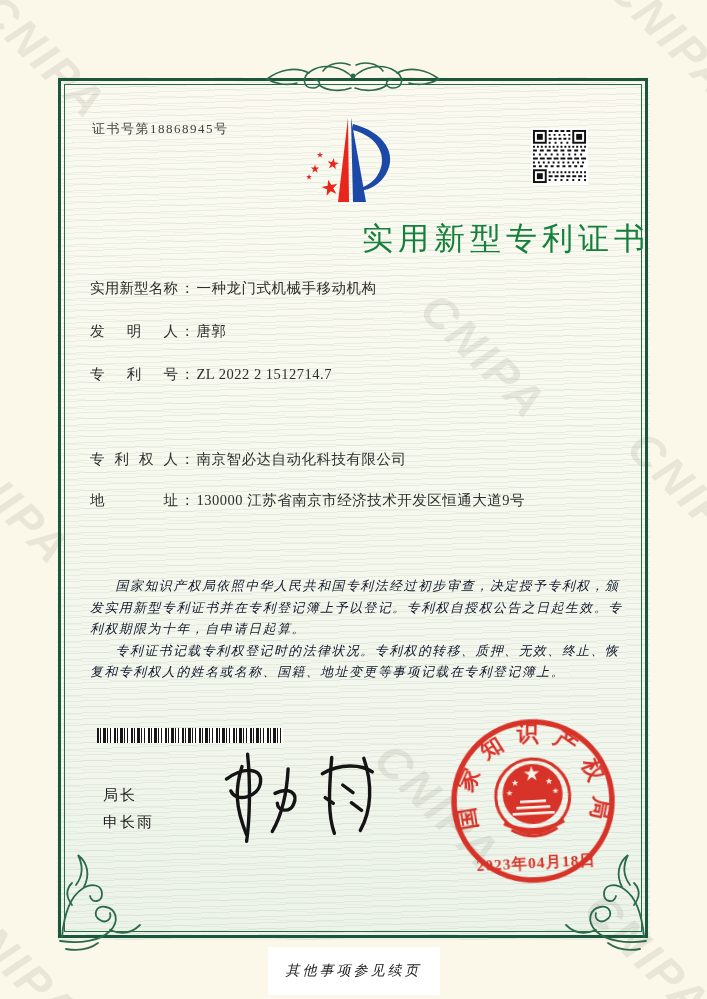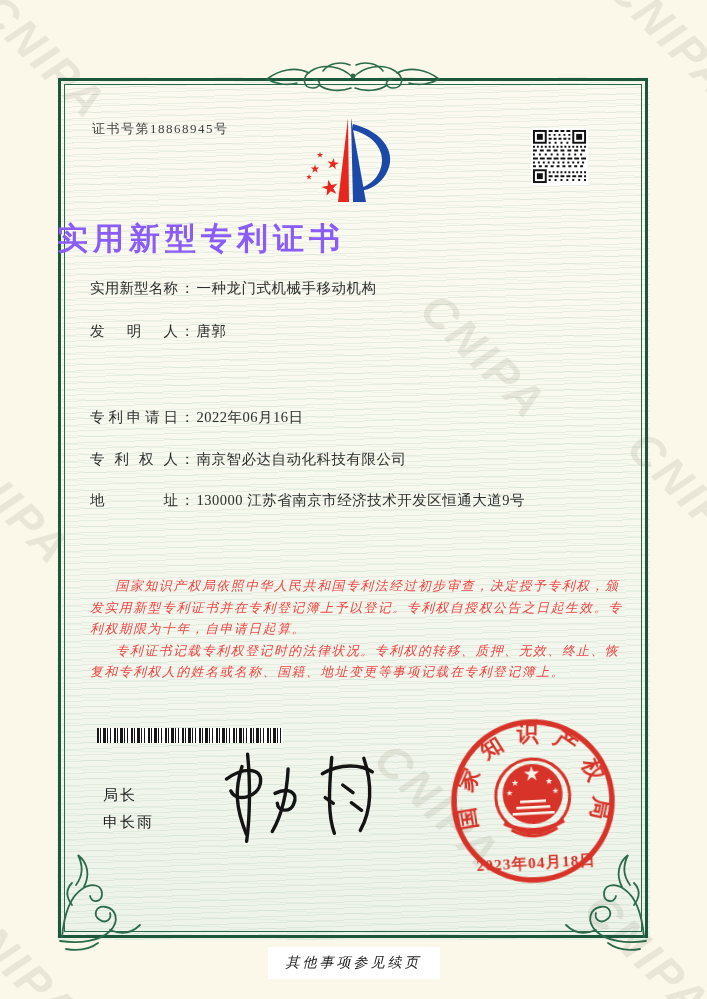--- a/index.html
+++ b/index.html
@@ -42,37 +42,37 @@
 
   .certno{
     position:absolute;left:92px;top:120px;
     font-size:13px;color:#3f3f3f;letter-spacing:1.5px;
   }
   .logo{position:absolute;left:298px;top:116px;width:104px;height:98px;}
   .qr{position:absolute;left:531px;top:128px;width:57px;height:57px;background:#fff;}
 
   .title{
     position:absolute;left:57px;top:218px;width:593px;
-    text-align:left;font-size:31px;font-weight:bold;
-    color:#8b5cf6;letter-spacing:5px;
+    text-align:right;font-size:31px;font-weight:normal;
+    color:#15803d;letter-spacing:5px;
   }
 
   .frow{position:absolute;left:90px;width:545px;height:22px;font-size:14.5px;color:#2e2e2e;}
   .flabel{
     display:inline-block;width:88px;vertical-align:top;
     text-align:justify;text-align-last:justify;-moz-text-align-last:justify;
   }
   .fsep{display:inline-block;margin:0 2px 0 2px;}
   .fval{letter-spacing:0.5px;}
   .fpair2{position:absolute;left:278px;top:0;}
 
   .paras{
     position:absolute;left:90px;top:576px;width:542px;
     font-size:12.8px;line-height:21.6px;letter-spacing:1.6px;
-    font-style:italic;color:#ef4444;
+    font-style:italic;color:#0f172a;
   }
   .paras p{margin:0;text-indent:2em;}
 
   .barcode{
     position:absolute;left:97px;top:728px;width:186px;height:15px;
     background:repeating-linear-gradient(90deg,
       #161616 0 2px,#fff 2px 3px,#161616 3px 4px,#fff 4px 6px,
       #161616 6px 9px,#fff 9px 10px,#161616 10px 11px,#fff 11px 13px,
       #161616 13px 14px,#fff 14px 17px);
   }
@@ -85,21 +85,21 @@
     position:absolute;left:448px;top:716px;width:170px;height:170px;z-index:6;
     transform:rotate(-3deg);mix-blend-mode:multiply;opacity:0.95;
   }
 
   .pagenum{
     position:absolute;left:57px;top:906px;width:593px;text-align:center;
     font-size:11px;color:#333;letter-spacing:1px;
   }
   .footnote{
     position:absolute;left:50%;transform:translateX(-50%);top:947px;
-    background:#ffffff;padding:7px 18px;
+    background:#ffffff;padding:15px 18px;
     font-size:14px;font-style:italic;color:#1d1d1d;letter-spacing:3px;
     white-space:nowrap;
   }
 </style>
 </head>
 <body>
 
 <div class="page">
 
   <div class="paper"></div>
@@ -203,22 +203,22 @@
     </svg>
 
     <div class="title">实用新型专利证书</div>
 
     <div class="frow" style="top:322px">
       <span class="flabel">发明人</span><span class="fsep">：</span><span class="fval">唐郭</span>
     </div>
     <div class="frow" style="top:279px">
       <span class="flabel">实用新型名称</span><span class="fsep">：</span><span class="fval">一种龙门式机械手移动机构</span>
     </div>
-    <div class="frow" style="top:408px">
-      <span class="flabel">专利申请日</span><span class="fsep">：</span><span class="fval">2022年06月16日</span>
+    <div class="frow" style="top:365px">
+      <span class="flabel">专利号</span><span class="fsep">：</span><span class="fval">ZL 2022 2 1512714.7</span>
     </div>
     <div class="frow" style="top:450px">
       <span class="flabel">专利权人</span><span class="fsep">：</span><span class="fval">南京智必达自动化科技有限公司</span>
     </div>
     <div class="frow" style="top:491px">
       <span class="flabel">地址</span><span class="fsep">：</span><span class="fval">130000 江苏省南京市经济技术开发区恒通大道9号</span>
     </div>
 
     <div class="paras">
       <p>国家知识产权局依照中华人民共和国专利法经过初步审查，决定授予专利权，颁发实用新型专利证书并在专利登记簿上予以登记。专利权自授权公告之日起生效。专利权期限为十年，自申请日起算。</p>

